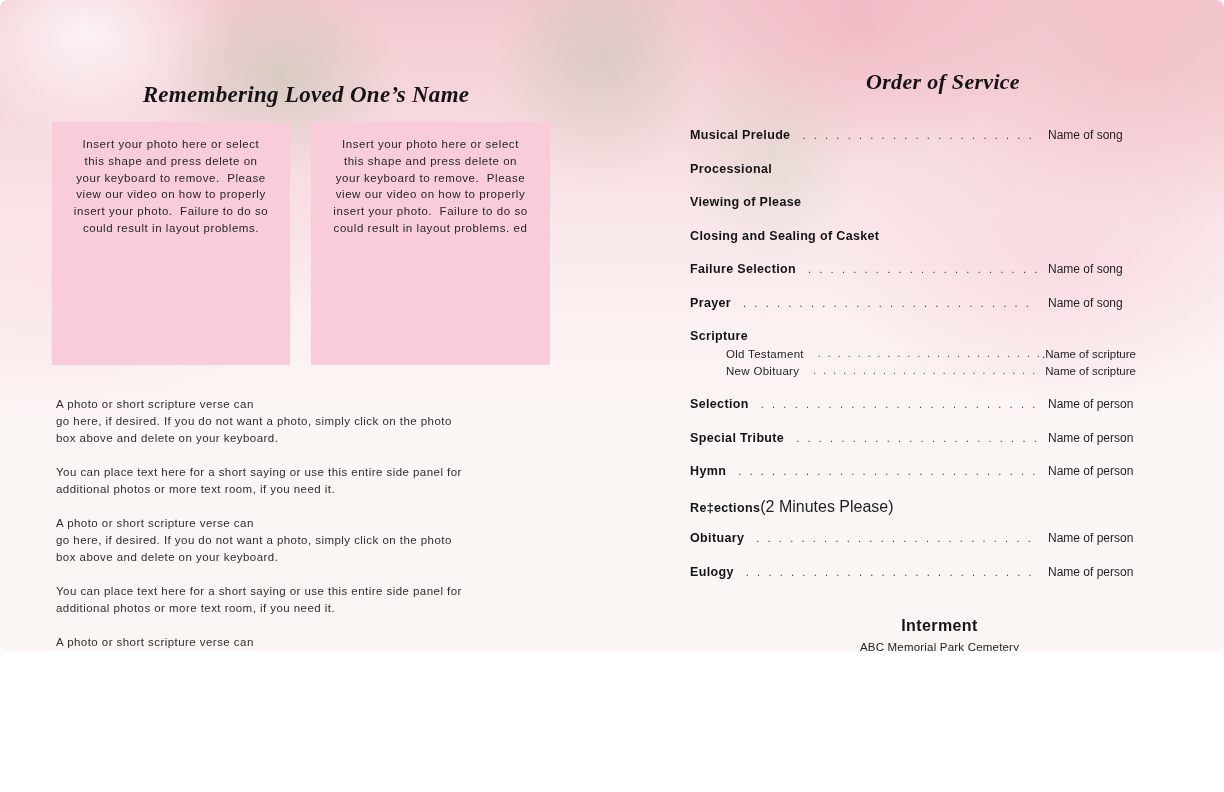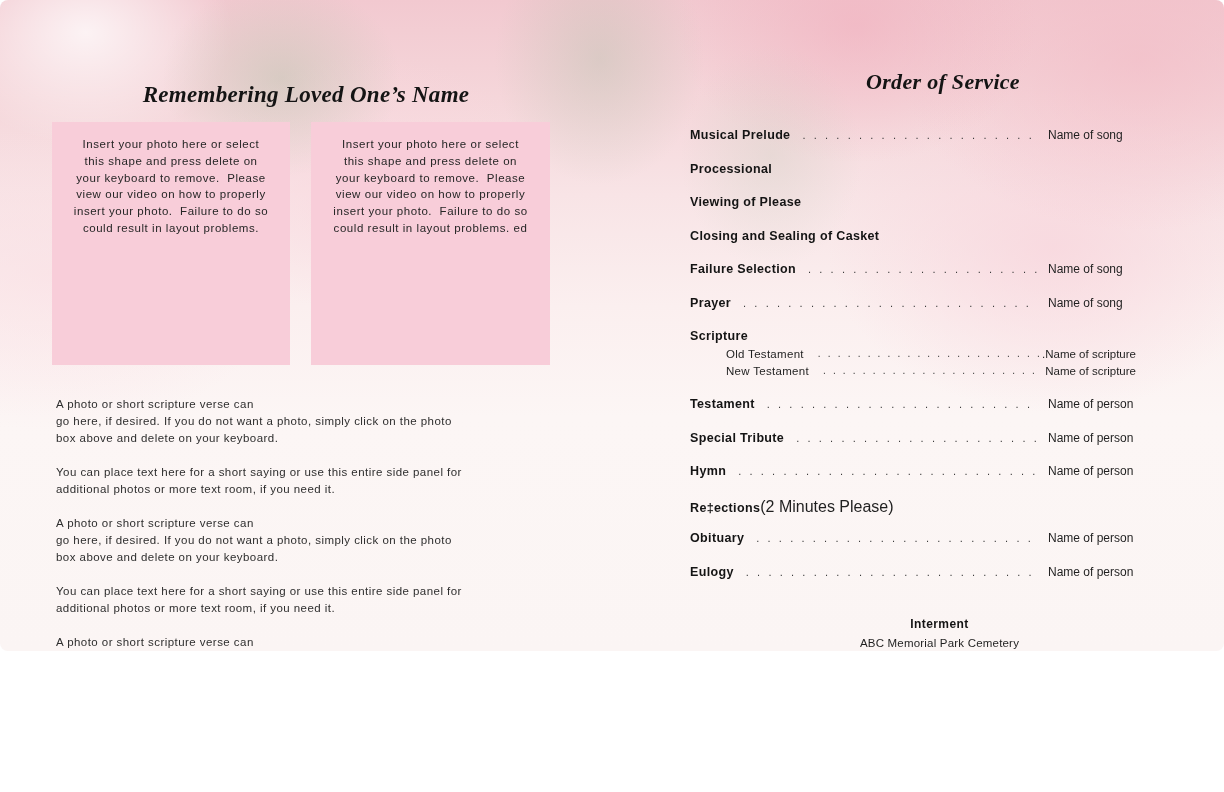--- a/index.html
+++ b/index.html
@@ -44,21 +44,21 @@
   .os-dots::before{content:". . . . . . . . . . . . . . . . . . . . . . . . . . . . . . . . . . . . . . . . . . . . . . . . . . . . . . . . . . . . . . . . . . . . . . . . . . . . . . . .";}
   .os-value{flex:0 0 88px;width:88px;font-size:12px;white-space:nowrap;color:#1f1f1f;}
   .os-scripture-head{height:18px;margin-bottom:1px;}
   .os-subrow{display:flex;align-items:flex-start;height:17px;margin-left:36px;}
   .os-subrow .os-sublabel{font-size:11.5px;letter-spacing:0.3px;white-space:nowrap;}
   .os-subrow .os-dots{margin:0 3px 0 14px;font-size:10px;letter-spacing:2.2px;}
   .os-subrow .os-subvalue{flex:0 0 auto;font-size:11.5px;white-space:nowrap;}
   .os-after-scripture{margin-bottom:15px;}
 
   .interment{position:absolute;left:100px;top:617px;width:455px;text-align:center;color:#1f1f1f;}
-  .interment .int-title{font-weight:bold;font-size:12px;letter-spacing:0.4px;margin-bottom:4px;color:#141414;}
+  .interment .int-title{font-weight:bold;font-size:16px;letter-spacing:0.4px;margin-bottom:4px;color:#141414;}
   .interment .int-line{font-size:11.5px;line-height:16.5px;letter-spacing:0.2px;}
 
   #page-num-left{position:absolute;left:20px;top:762px;font-size:16px;letter-spacing:3px;color:#222;}
   #page-num-right{position:absolute;right:26px;top:758px;font-size:15px;letter-spacing:1.6px;color:#222;font-weight:bold;}
 </style>
 </head>
 <body>
 
 <div class="canvas">
 
@@ -139,27 +139,27 @@
 
       <div class="os-row os-scripture-head">
         <span class="os-label">Scripture</span>
       </div>
       <div class="os-subrow">
         <span class="os-sublabel">Old Testament</span>
         <span class="os-dots"></span>
         <span class="os-subvalue">.Name of scripture</span>
       </div>
       <div class="os-subrow os-after-scripture">
-        <span class="os-sublabel">New Testament</span>
+        <span class="os-sublabel">New Obituary</span>
         <span class="os-dots"></span>
         <span class="os-subvalue">Name of scripture</span>
       </div>
 
       <div class="os-row">
-        <span class="os-label">Testament</span>
+        <span class="os-label">Selection</span>
         <span class="os-dots"></span>
         <span class="os-value">Name of person</span>
       </div>
 
       <div class="os-row">
         <span class="os-label">Special Tribute</span>
         <span class="os-dots"></span>
         <span class="os-value">Name of person</span>
       </div>
 

